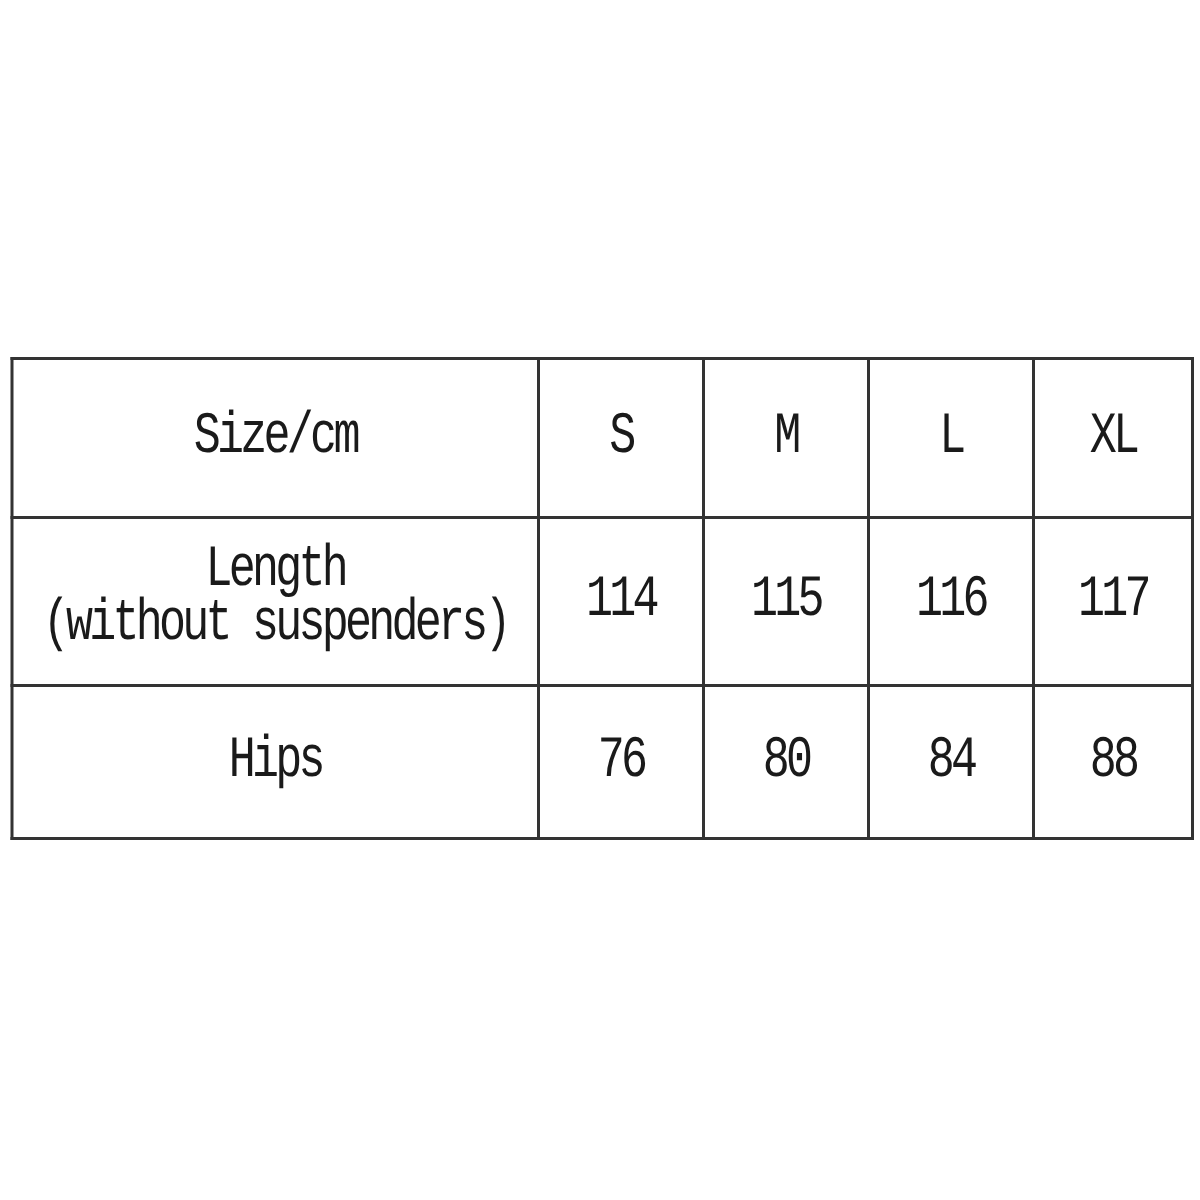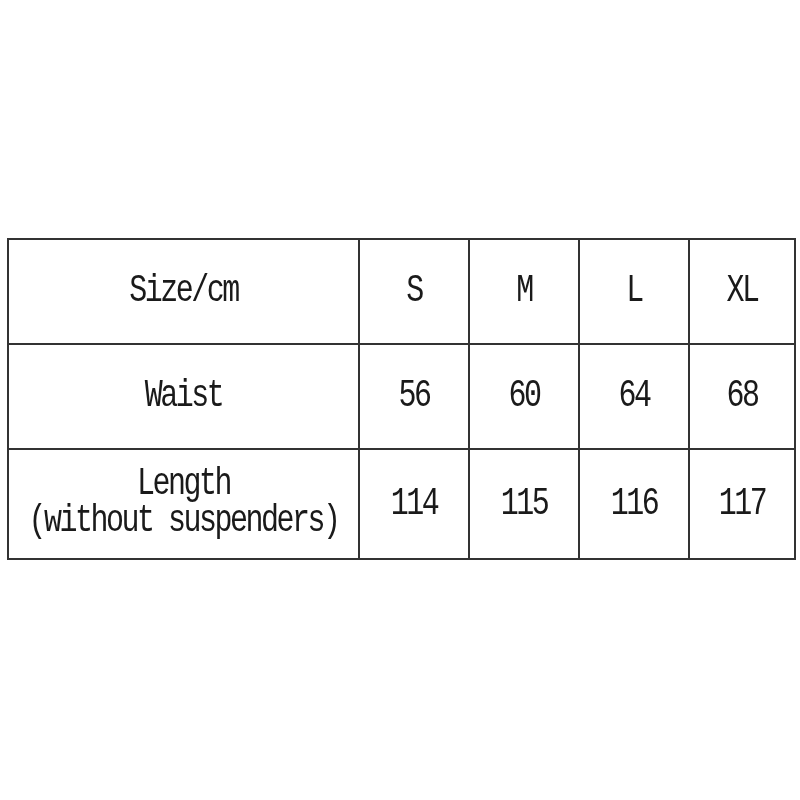--- a/index.html
+++ b/index.html
@@ -61,36 +61,36 @@
     </colgroup>
     <tbody>
       <tr class="r-header">
         <td><span class="t"><span class="line">Size/cm</span></span></td>
         <td><span class="t"><span class="line">S</span></span></td>
         <td><span class="t"><span class="line">M</span></span></td>
         <td><span class="t"><span class="line">L</span></span></td>
         <td><span class="t"><span class="line">XL</span></span></td>
       </tr>
 
-      <tr class="r-waist">
-        <td><span class="t"><span class="line">Waist</span></span></td>
-        <td><span class="t"><span class="line">56</span></span></td>
-        <td><span class="t"><span class="line">60</span></span></td>
-        <td><span class="t"><span class="line">64</span></span></td>
-        <td><span class="t"><span class="line">68</span></span></td>
-      </tr>
 
       <tr class="r-length">
         <td>
           <span class="t">
             <span class="line">Length</span>
             <span class="line">(without suspenders)</span>
           </span>
         </td>
         <td><span class="t"><span class="line">114</span></span></td>
         <td><span class="t"><span class="line">115</span></span></td>
         <td><span class="t"><span class="line">116</span></span></td>
         <td><span class="t"><span class="line">117</span></span></td>
       </tr>
 
+      <tr class="r-hips">
+        <td><span class="t"><span class="line">Hips</span></span></td>
+        <td><span class="t"><span class="line">76</span></span></td>
+        <td><span class="t"><span class="line">80</span></span></td>
+        <td><span class="t"><span class="line">84</span></span></td>
+        <td><span class="t"><span class="line">88</span></span></td>
+      </tr>
     </tbody>
   </table>
 </div>
 
 </body></html>

